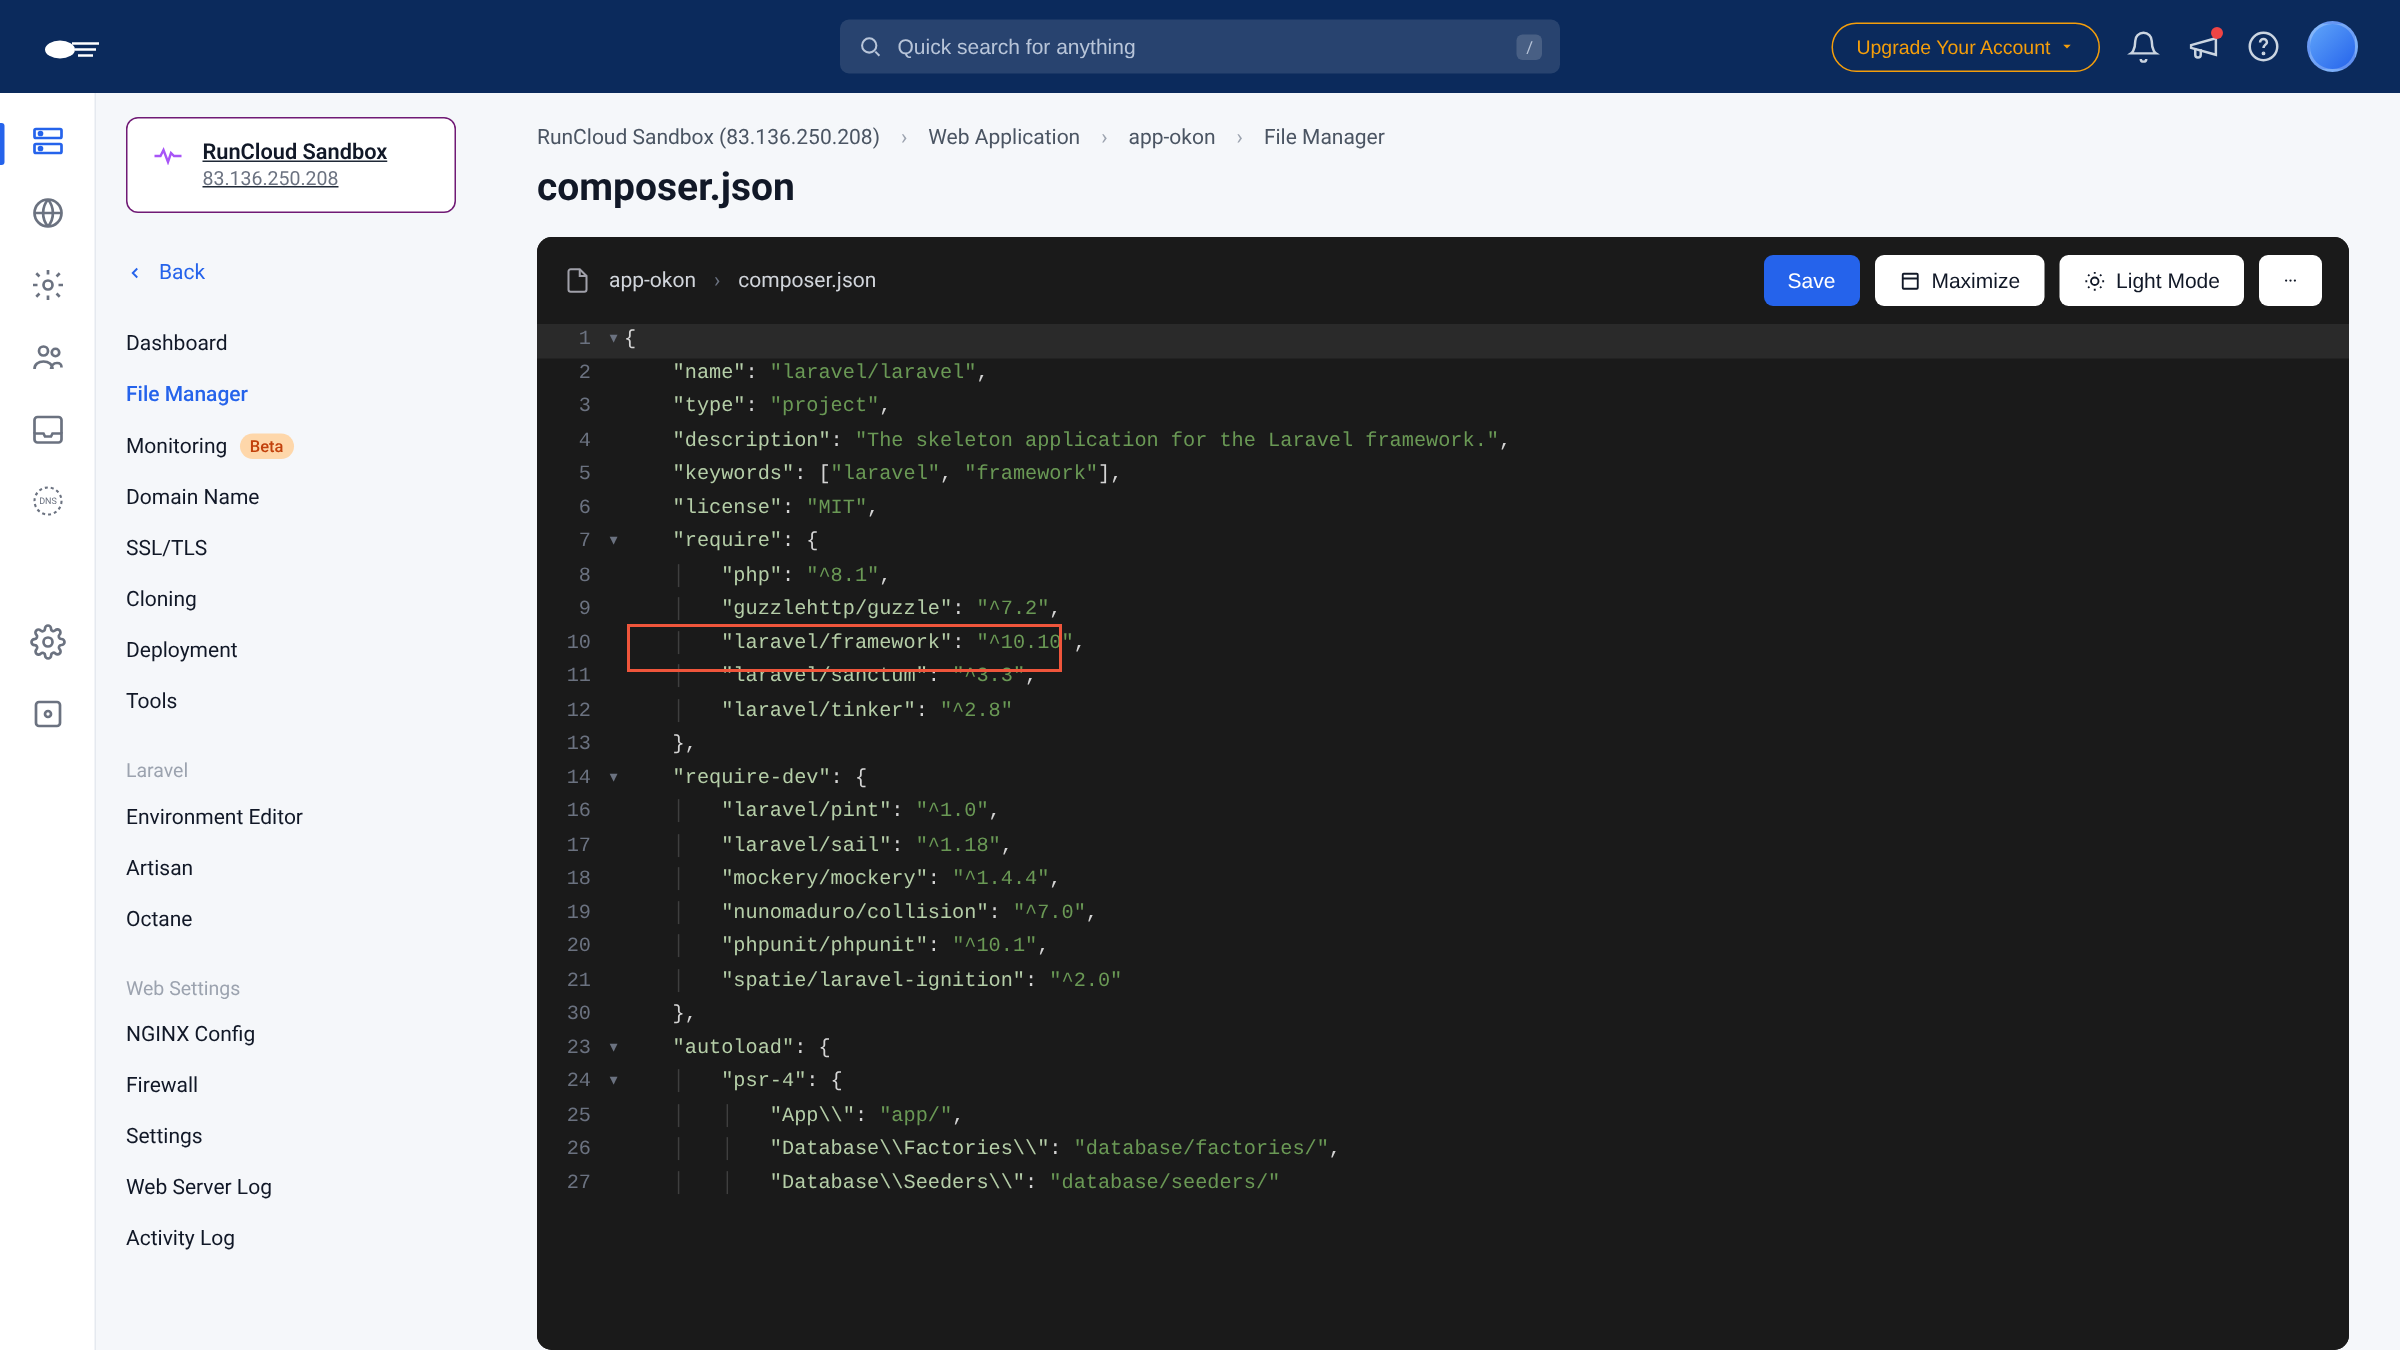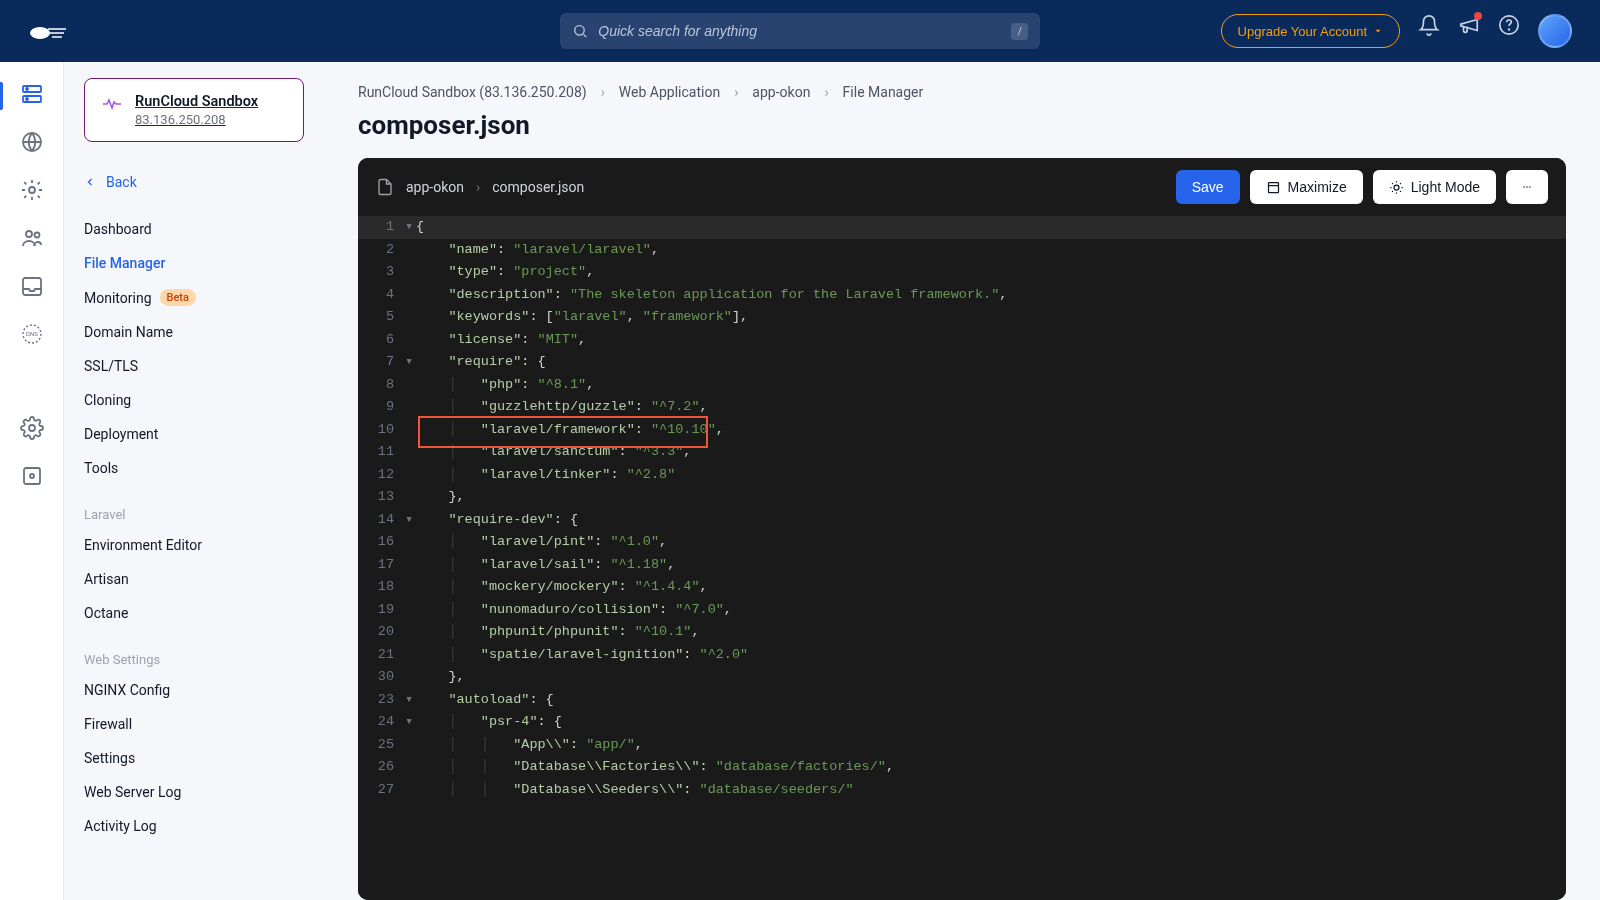--- a/index.html
+++ b/index.html
@@ -4,24 +4,24 @@
 <style>
 * { margin: 0; padding: 0; box-sizing: border-box; }
 body { font-family: -apple-system, BlinkMacSystemFont, "Segoe UI", Roboto, sans-serif; background: #f5f7fa; color: #1f2937; overflow: hidden; width: 1600px; height: 900px; }
 
 
 .header { background: #0b2a5c; height: 62px; display: flex; align-items: center; padding: 0 28px; position: relative; }
 .logo { display: flex; align-items: center; }
 .logo svg { width: 40px; height: 20px; }
 .search-wrap { position: absolute; left: 50%; transform: translateX(-50%); }
 .search-box { width: 480px; height: 36px; background: rgba(255,255,255,0.12); border-radius: 6px; display: flex; align-items: center; padding: 0 12px; }
-.search-box input { background: transparent; border: none; outline: none; color: #fff; width: 100%; font-size: 14px; font-style: italic; }
+.search-box input { background: transparent; border: none; outline: none; color: #fff; width: 100%; font-size: 14px; }
 .search-box input::placeholder { color: #b8c5d9; }
 .search-kbd { background: rgba(255,255,255,0.15); color: #b8c5d9; font-size: 11px; padding: 2px 6px; border-radius: 4px; }
-.header-right { margin-left: auto; display: flex; gap: 18px; }
+.header-right { margin-left: auto; display: flex; align-items: center; gap: 18px; }
 .upgrade-btn { border: 1px solid #f59e0b; color: #f59e0b; background: transparent; padding: 8px 16px; border-radius: 18px; font-size: 13px; display: flex; align-items: center; gap: 6px; cursor: pointer; }
 .header-icon { width: 22px; height: 22px; color: #cbd5e1; cursor: pointer; position: relative; }
 .notif-dot { width: 8px; height: 8px; background: #ef4444; border-radius: 50%; position: absolute; top: -2px; right: -2px; }
 .avatar { width: 34px; height: 34px; border-radius: 50%; background: linear-gradient(135deg,#60a5fa,#2563eb); border: 2px solid rgba(255,255,255,0.25); cursor: pointer; }
 
 
 .layout { display: flex; height: calc(900px - 62px); }
 .iconbar { width: 64px; background: #fff; border-right: 1px solid #e5e9ef; display: flex; flex-direction: column; align-items: center; padding-top: 20px; gap: 24px; position: relative; }
 .iconbar-item { width: 24px; height: 24px; color: #6b7280; cursor: pointer; display: flex; align-items: center; justify-content: center; }
 .iconbar-item.active { color: #2563eb; }

